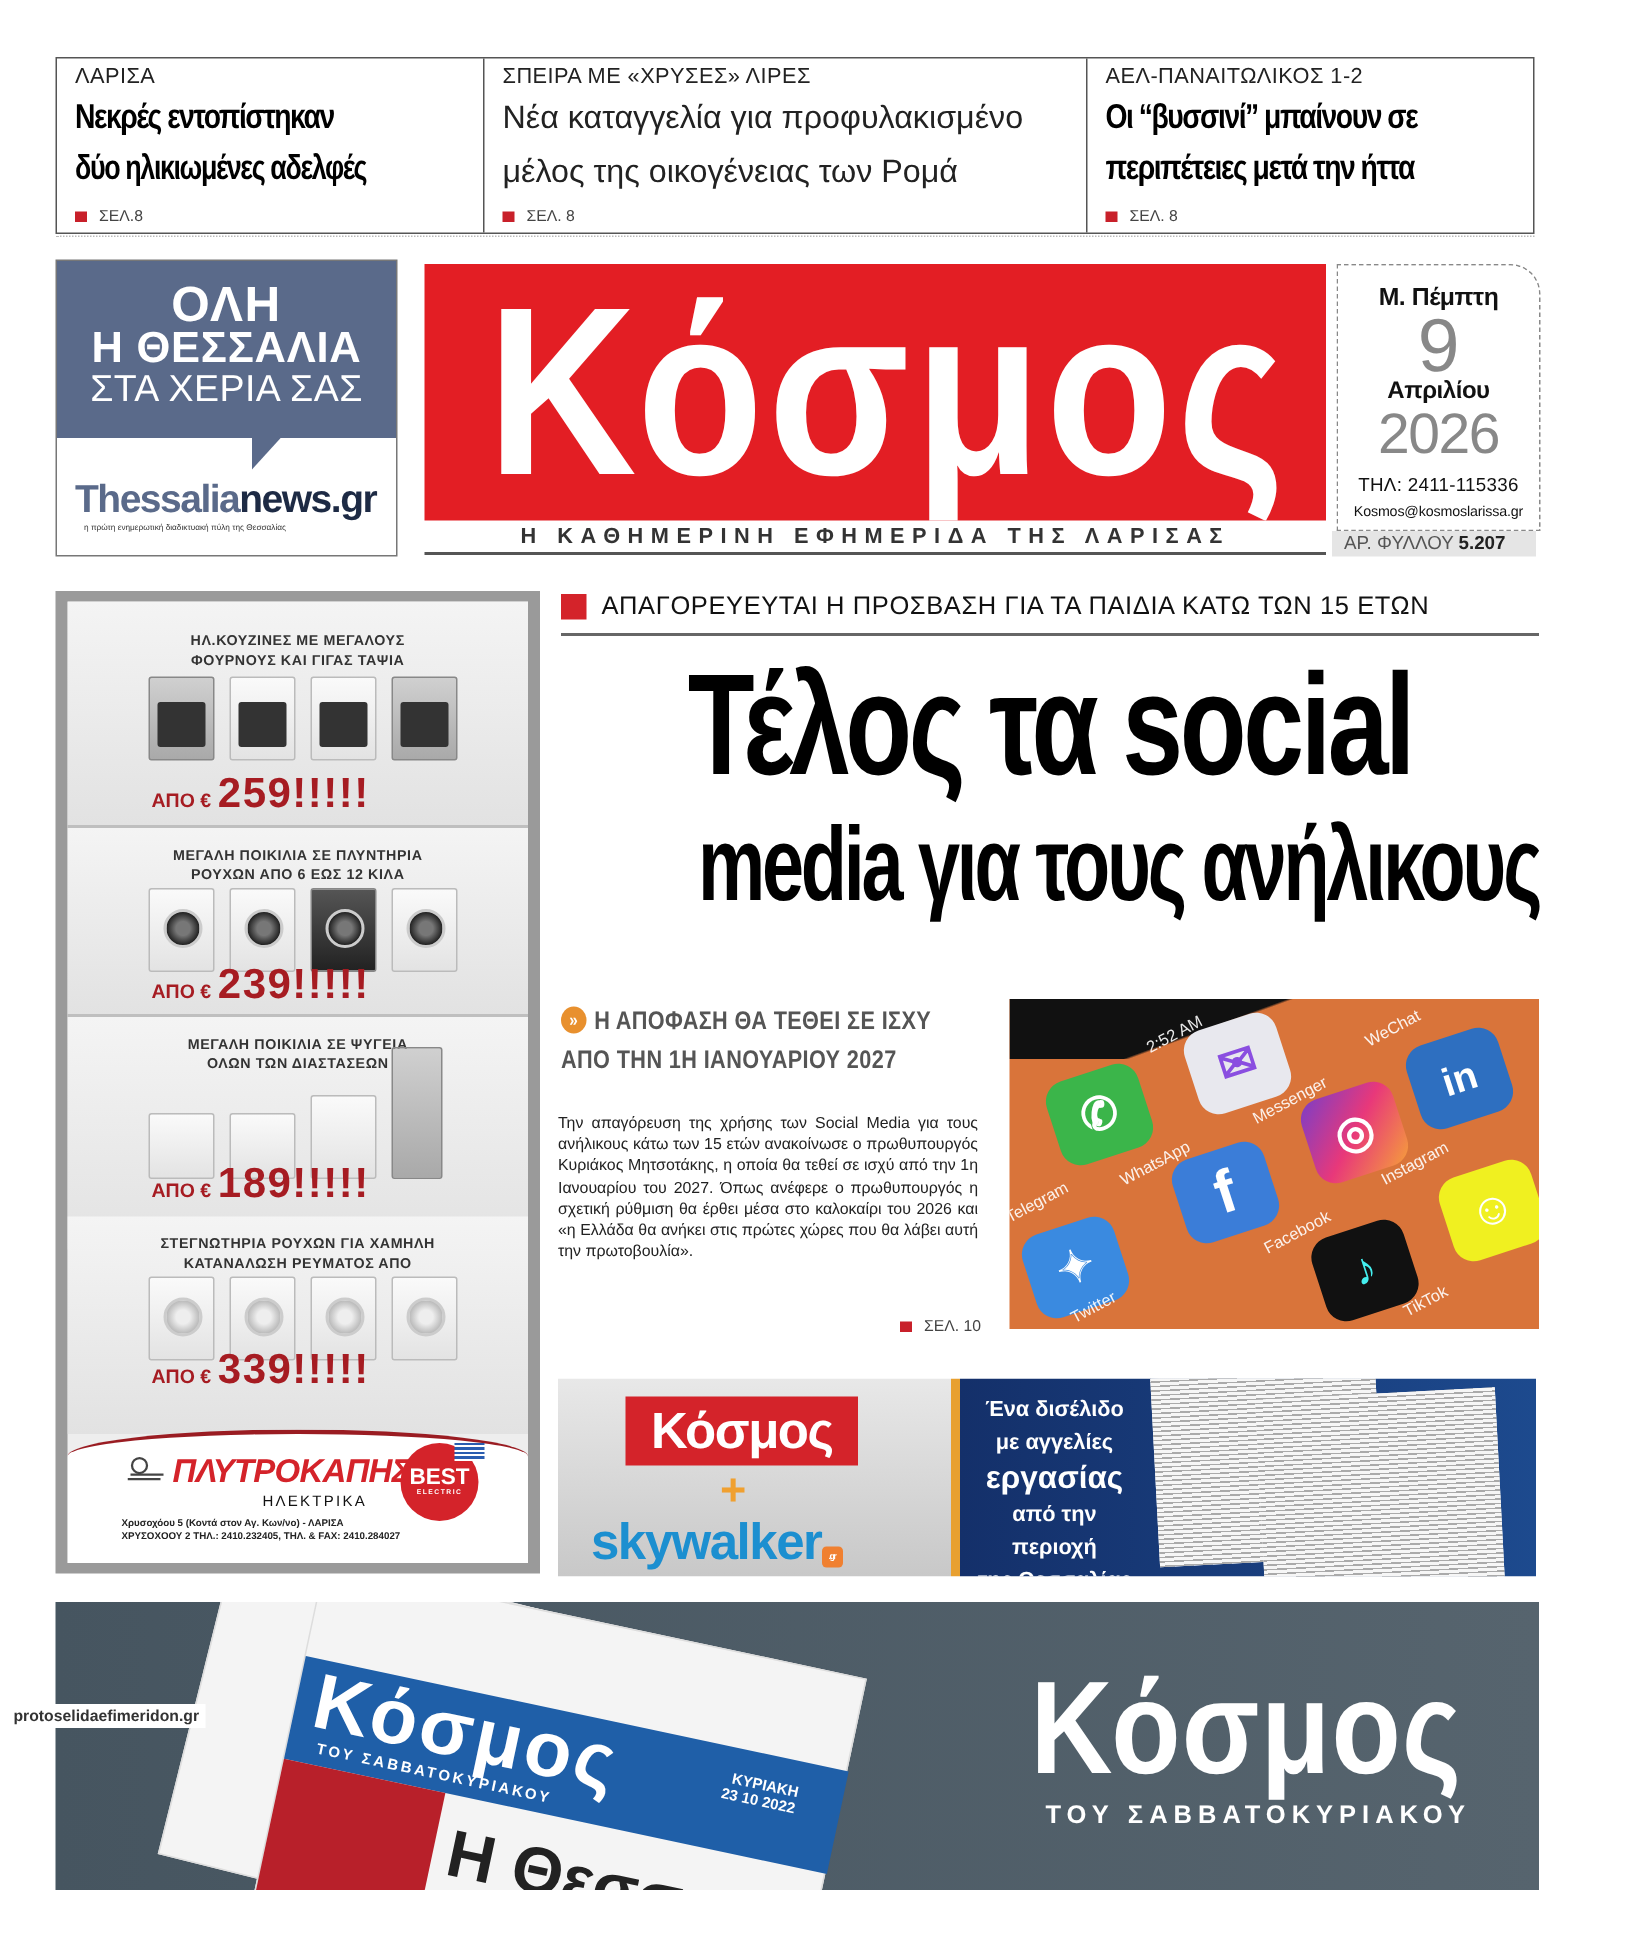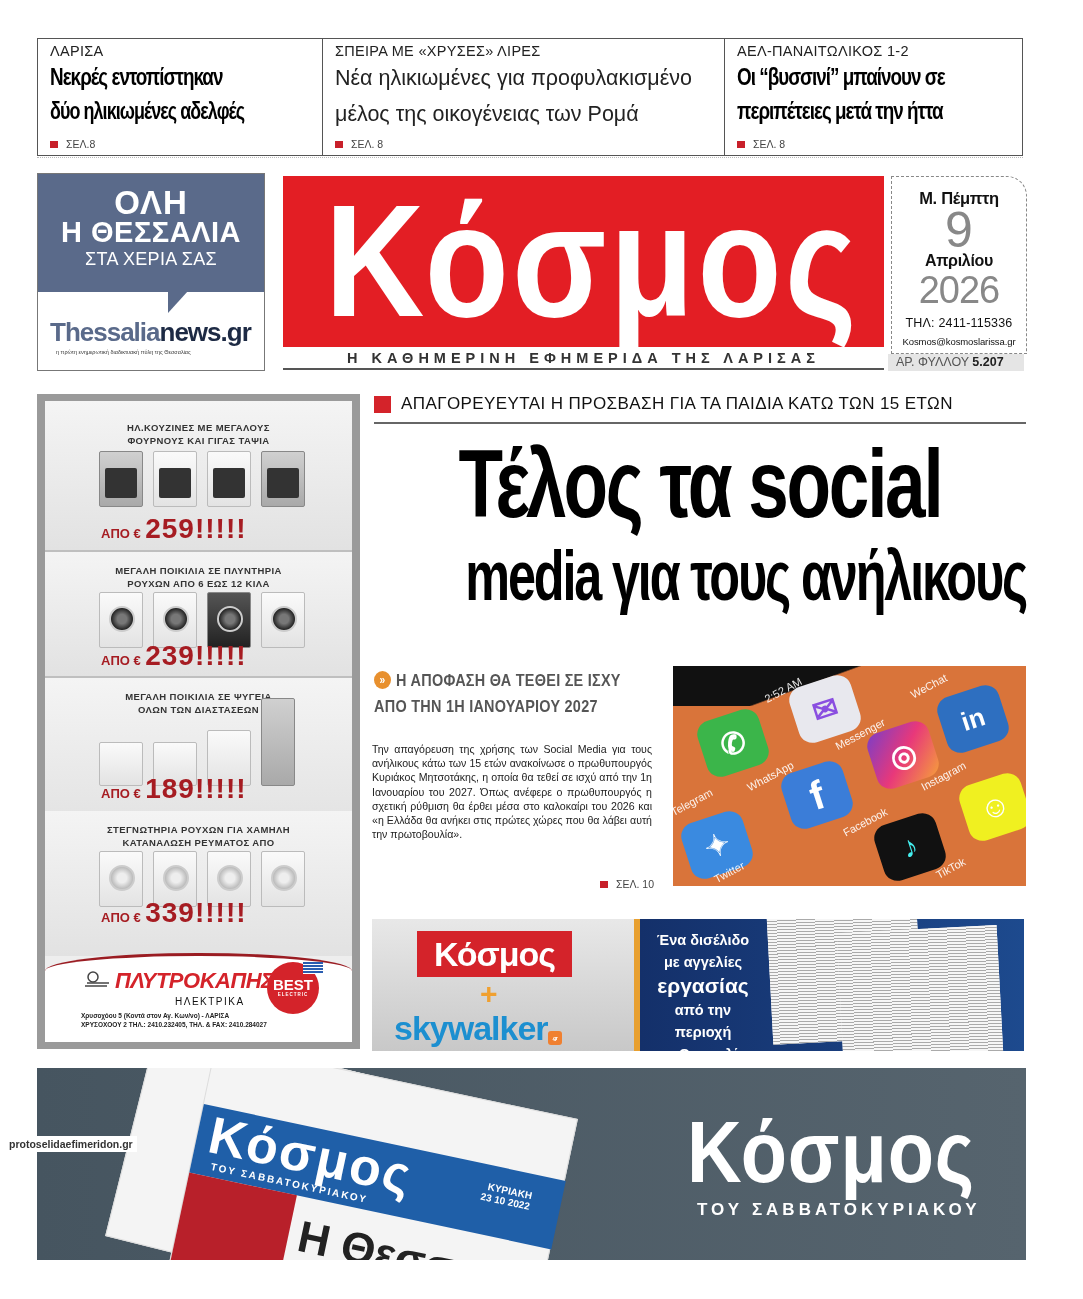--- a/index.html
+++ b/index.html
@@ -17,21 +17,21 @@
   .teaser .title-light { font-size: 21.5px; line-height: 36px; color: #222; white-space: nowrap; }
   .teaser .page { position: absolute; bottom: 5px; left: 12px; font-size: 10.5px; color: #444; display: flex; align-items: center; gap: 8px; }
   .red-sq { display: inline-block; width: 8px; height: 7px; background: #c8202a; }
   .dotted-under { left: 37px; top: 157px; width: 986px; border-top: 1px dotted #bbb; }
 
   
   .thess { left: 37px; top: 173px; width: 228px; height: 198px; border: 1.5px solid #777; background: #fff; overflow: hidden; }
   .thess .blue { position: absolute; left: 0; top: 0; width: 100%; height: 118px; background: #5a6a8a; text-align: center; color: #fff; }
   .thess .l1 { font-size: 33px; font-weight: 700; line-height: 30px; margin-top: 14px; letter-spacing: 1px; }
   .thess .l2 { font-size: 29px; font-weight: 700; line-height: 28px; letter-spacing: 0.5px; }
-  .thess .l3 { font-size: 18px; line-height: 26px; letter-spacing: 0.3px; }
+  .thess .l3 { font-size: 25px; line-height: 26px; letter-spacing: 0.3px; }
   .thess .tail { position: absolute; left: 130px; top: 117px; width: 0; height: 0; border-left: 0 solid transparent; border-right: 20px solid transparent; border-top: 22px solid #5a6a8a; }
   .thess .brand { position: absolute; left: 12px; top: 143px; font-size: 26px; font-weight: 700; letter-spacing: -1px; white-space: nowrap; }
   .thess .brand .a { color: #5a6a8a; }
   .thess .brand .b { color: #1d2a44; }
   .thess .sub { position: absolute; left: 18px; top: 175px; font-size: 5.5px; color: #333; white-space: nowrap; }
 
   
   .mast { left: 283px; top: 176px; width: 601px; height: 171px; background: #e31e24; overflow: hidden; }
   .mast .logo { position: absolute; left: 0; top: -10px; width: 100%; text-align: center; color: #fff; font-family: "Liberation Sans", sans-serif; font-weight: 700; font-size: 160px; letter-spacing: 4px; line-height: 190px; transform: scaleX(0.86); transform-origin: center; }
   .tagline { left: 283px; top: 350px; width: 601px; text-align: center; font-size: 14.5px; font-weight: 700; letter-spacing: 5px; color: #333; white-space: nowrap; }
@@ -124,21 +124,21 @@
     <div class="kicker">ΛΑΡΙΣΑ</div>
     <div class="title-bold">Νεκρές εντοπίστηκαν</div>
     <div class="title-bold" style="transform:scaleX(0.78)">δύο ηλικιωμένες αδελφές</div>
     <div class="page">
         <span class="red-sq"></span>
         <span>ΣΕΛ.8</span>
       </div>
   </div>
   <div class="teaser" style="width:402px">
     <div class="kicker">ΣΠΕΙΡΑ ΜΕ «ΧΡΥΣΕΣ» ΛΙΡΕΣ</div>
-    <div class="title-light">Νέα ηλικιωμένες για προφυλακισμένο</div>
+    <div class="title-light">Νέα καταγγελία για προφυλακισμένο</div>
     <div class="title-light">μέλος της οικογένειας των Ρομά</div>
     <div class="page">
         <span class="red-sq"></span>
         <span>ΣΕΛ. 8</span>
       </div>
   </div>
   <div class="teaser" style="flex:1">
     <div class="kicker">ΑΕΛ-ΠΑΝΑΙΤΩΛΙΚΟΣ 1-2</div>
     <div class="title-bold">Οι “βυσσινί” μπαίνουν σε</div>
     <div class="title-bold">περιπέτειες μετά την ήττα</div>

